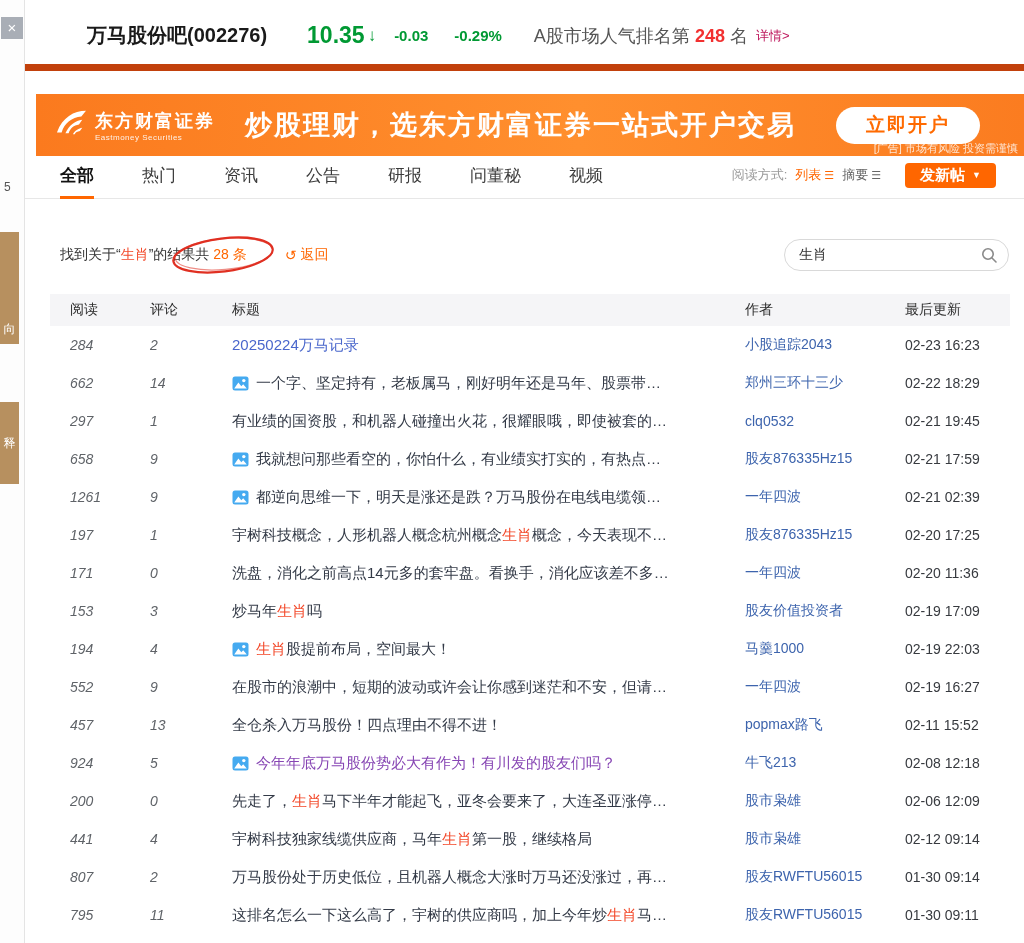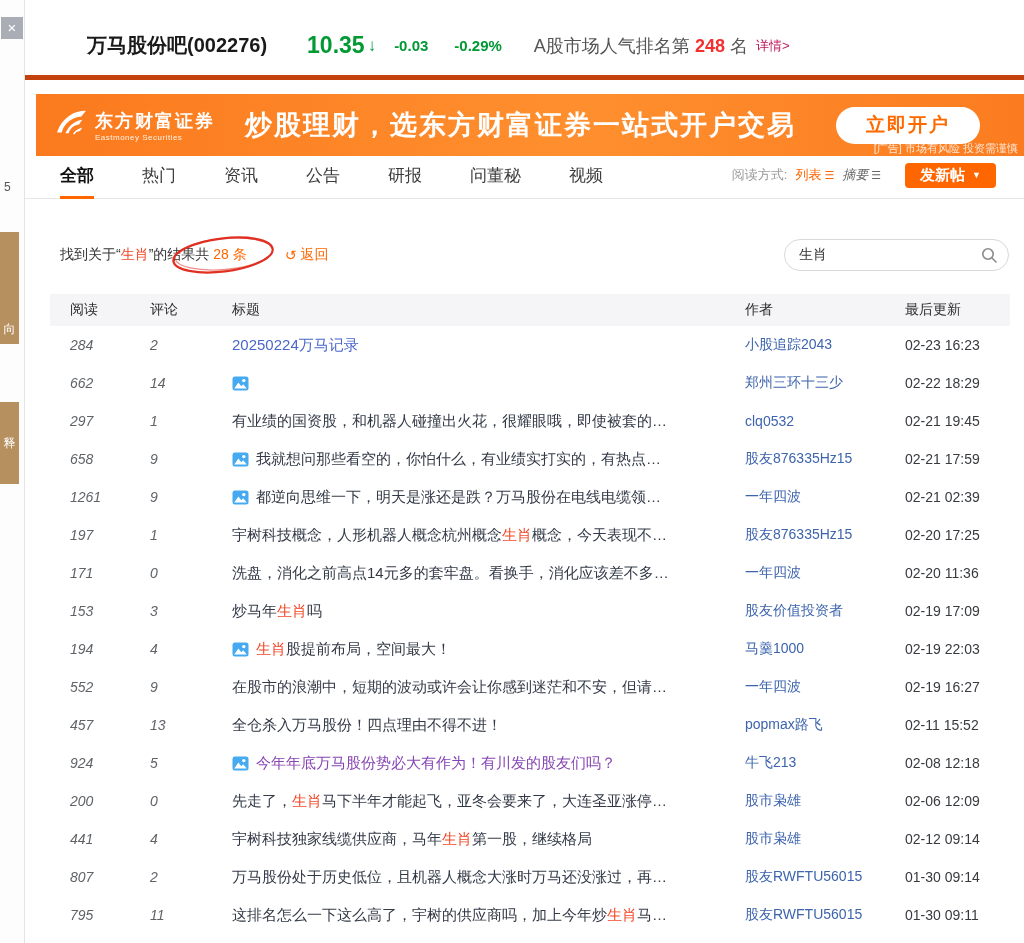--- a/index.html
+++ b/index.html
@@ -9,21 +9,21 @@
   
   .left-strip { position:absolute; left:0; top:0; width:25px; height:943px; background:#fdfdfd; border-right:1px solid #e4e4e4; z-index:5; }
   .strip-close { position:absolute; left:1px; top:17px; width:22px; height:22px; background:#a9aeb6; color:#fff; font-size:15px; line-height:22px; text-align:center; cursor:pointer; }
   .strip-frag5 { position:absolute; left:4px; top:180px; font-size:12px; color:#555; }
   .strip-blockA { position:absolute; left:0; top:232px; width:19px; height:112px; background:#b7905f; color:#fff; font-size:12px; display:flex; align-items:flex-end; justify-content:center; padding-bottom:6px; }
   .strip-blockB { position:absolute; left:0; top:402px; width:19px; height:82px; background:#b7905f; color:#fff; font-size:12px; display:flex; align-items:center; justify-content:center; }
 
   .main { position:absolute; left:25px; top:0; width:999px; height:943px; }
 
   
-  .header { position:absolute; left:0; top:16px; width:100%; height:64px; background:#fff; border-bottom:5px solid #c2410c; display:flex; align-items:center; padding-left:62px; }
+  .header { position:absolute; left:0; top:7px; width:100%; height:64px; background:#fff; border-bottom:7px solid #c2410c; display:flex; align-items:center; padding-left:62px; }
   .board-title { font-size:20px; font-weight:bold; color:#1a1a1a; }
   .price { font-size:23px; font-weight:bold; color:#009933; margin-left:40px; }
   .price-arrow { font-size:17px; font-weight:bold; color:#009933; margin-left:3px; }
   .price-change { font-size:15px; font-weight:bold; color:#009933; margin-left:18px; }
   .price-pct { font-size:15px; font-weight:bold; color:#009933; margin-left:26px; }
   .rank { font-size:18px; color:#555; margin-left:32px; }
   .rank b { color:#f23030; font-weight:bold; }
   .detail-link { font-size:13px; color:#be185d; margin-left:8px; cursor:pointer; text-decoration:none; }
 
   
@@ -38,21 +38,21 @@
 
   
   .tabs { position:absolute; left:0; top:152px; width:100%; height:47px; border-bottom:1px solid #e7e7e7; display:flex; align-items:center; padding-left:35px; }
   .tab { position:relative; font-size:17px; color:#3c3c3c; margin-right:48px; height:100%; display:flex; align-items:center; cursor:pointer; }
   .tab.active { font-weight:bold; color:#111; }
   .tab.active::after { content:""; position:absolute; left:0; right:0; bottom:-1px; height:3px; background:#ff6600; }
   .tabbar-right { margin-left:auto; display:flex; align-items:center; padding-right:28px; }
   .read-mode { font-size:13px; color:#999;padding-left:36px; }
   .mode-link { font-size:13px; margin-left:8px; display:flex; align-items:center; gap:3px; cursor:pointer; text-decoration:none; }
   .mode-list { color:#ff6600; }
-  .mode-digest { color:#666;font-style:italic; }
+  .mode-digest { color:#666; }
   .mode-ico { font-size:11px; }
   .new-post-btn { margin-left:24px; background:#ff6600; border:none; border-radius:4px; color:#fff; height:25px; padding:0 15px; font-size:15px; font-weight:bold; display:flex; align-items:center; gap:7px; cursor:pointer; }
   .caret { font-size:9px; }
 
   
   .result-bar { position:absolute; left:0; top:237px; width:100%; height:36px; display:flex; align-items:center; padding-left:35px; font-size:14px; color:#333; }
   .term { color:#f3492a; }
   .count { color:#ff6600; }
   .back-link { color:#ff6600; margin-left:38px; cursor:pointer; text-decoration:none; display:flex; align-items:center; gap:4px; }
   .annot { position:absolute; left:140px; top:-8px; pointer-events:none; }
@@ -193,20 +193,21 @@
         <span class="c-reads">662</span>
         <span class="c-comments">14</span>
         <span class="c-title">
           <span class="img-ico">
               <svg width="17" height="15" viewBox="0 0 17 15">
                 <rect x="0.5" y="0.5" width="16" height="14" rx="2.5" fill="#45aaf0"></rect>
                 <circle cx="11.8" cy="4.6" r="1.7" fill="#fff"></circle>
                 <path d="M2.2 12.6 L6.4 6.6 L9.3 10.2 L11.2 8.2 L14.8 12.6 Z" fill="#fff"></path>
               </svg>
             </span>
+          <a class="title"><span>一个字、坚定持有，老板属马，刚好明年还是马年、股票带…</span><span class="hl"></span><span></span></a>
         </span>
         <a class="c-author">郑州三环十三少</a>
         <span class="c-date">02-22 18:29</span>
       </div>
 
       <div class="trow">
         <span class="c-reads">297</span>
         <span class="c-comments">1</span>
         <span class="c-title">
           <a class="title"><span>有业绩的国资股，和机器人碰撞出火花，很耀眼哦，即使被套的…</span><span class="hl"></span><span></span></a>

